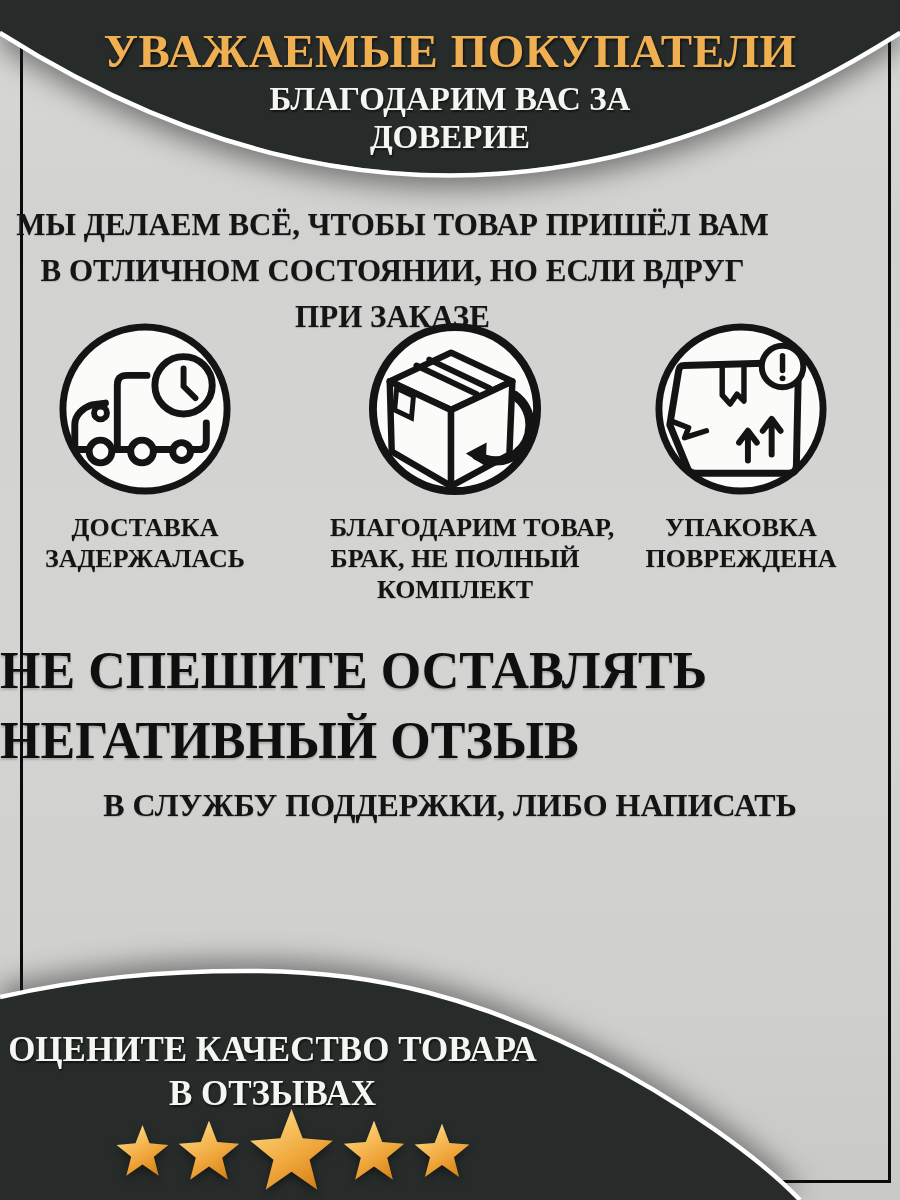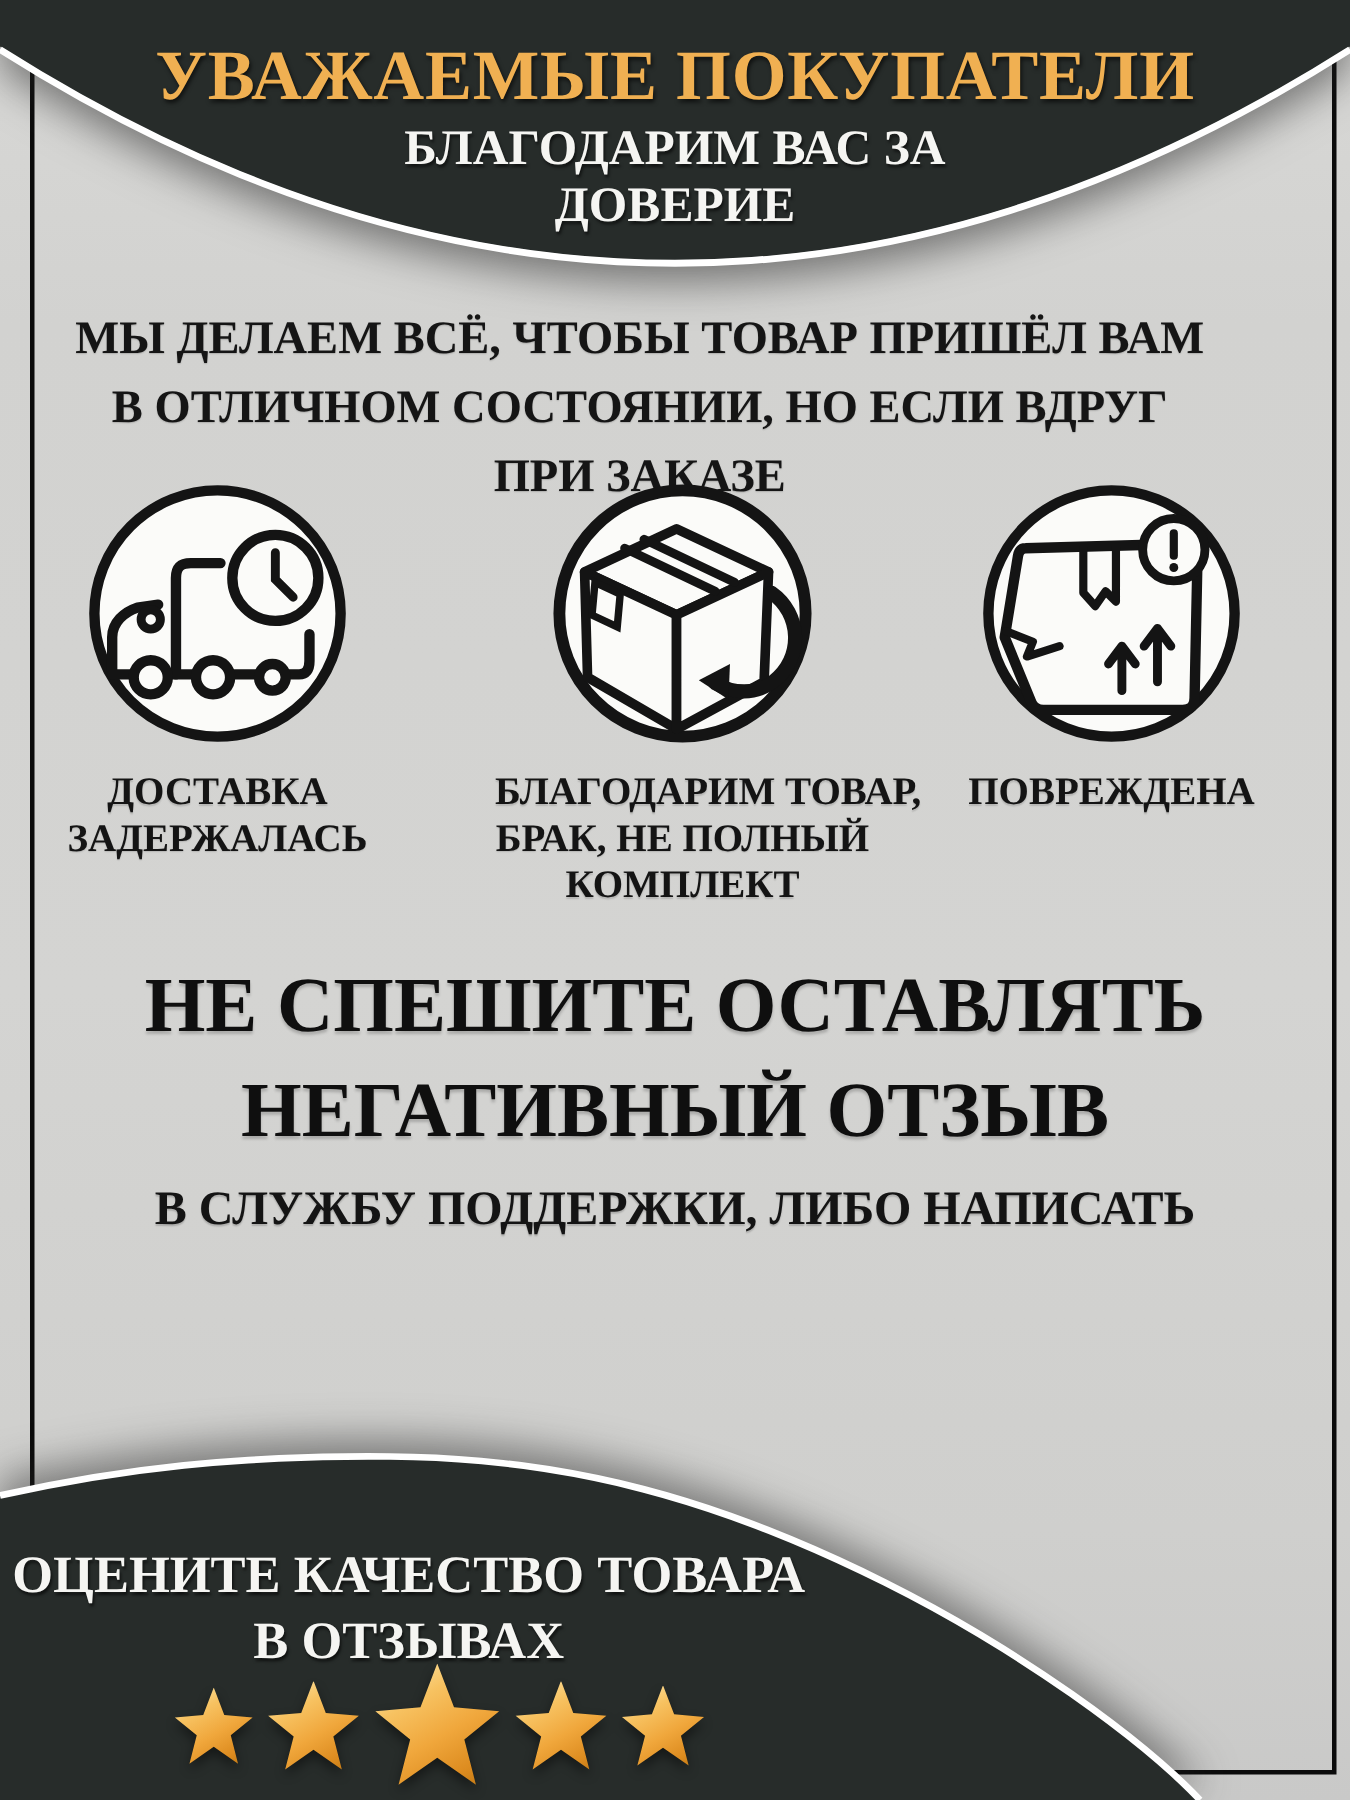--- a/index.html
+++ b/index.html
@@ -20,33 +20,33 @@
     position:absolute;top:24px;width:100%;font-size:47px;letter-spacing:.5px;
     color:#f0b052;text-shadow:1px 2px 3px rgba(0,0,0,.65);white-space:nowrap;
   }
   .subtitle{
     position:absolute;top:80px;width:100%;font-size:33px;line-height:38px;
     color:#f5f5f2;text-shadow:1px 2px 2px rgba(0,0,0,.55);
   }
   .line{display:block;white-space:nowrap;}
   .intro{
     position:absolute;top:202px;left:0;width:785px;z-index:2;text-align:center;
-    font-size:31px;line-height:46px;color:#151515;text-shadow:0 1px 1px rgba(0,0,0,.18);margin-left:34px;
+    font-size:31px;line-height:46px;color:#151515;text-shadow:0 1px 1px rgba(0,0,0,.18);
   }
   .issue{position:absolute;top:320px;z-index:2;text-align:center;}
   .issue-1{left:28px;width:234px;}
   .issue-2{left:330px;width:250px;}
   .issue-3{left:618px;width:246px;}
   .issue svg{display:block;margin:0 auto;}
   .issue-label{
     margin-top:14px;font-size:26px;line-height:31px;color:#141414;
     text-shadow:0 1px 1px rgba(0,0,0,.15);
   }
   .warning{
-    position:absolute;top:636px;left:0;width:900px;z-index:2;text-align:center;
+    position:absolute;top:636px;left:0;width:900px;z-index:2;text-align:left;
     font-size:52px;line-height:70px;color:#0f0f0f;margin:0;
     text-shadow:0 2px 2px rgba(0,0,0,.2);
   }
   .support{
     position:absolute;top:782px;left:0;width:900px;z-index:2;text-align:center;
     font-size:32px;line-height:46px;color:#141414;text-shadow:0 1px 1px rgba(0,0,0,.18);
   }
   .footer-text{
     position:absolute;top:1028px;left:0;width:545px;z-index:3;text-align:center;
     font-size:35px;line-height:44px;color:#f5f5f2;text-shadow:1px 2px 2px rgba(0,0,0,.6);
@@ -152,20 +152,21 @@
         <path d="M97,142 V116 M88,124 L97,112 L106,124"></path>
         <path d="M121,136 V102 M112,112 L121,100 L130,112"></path>
       </g>
       <g>
         <circle cx="132" cy="47" r="21" fill="#fbfbf9" stroke="#141414" stroke-width="6"></circle>
         <path d="M132,36 V51" stroke="#141414" stroke-width="5.5" stroke-linecap="round"></path>
         <circle cx="132" cy="59" r="3" fill="#141414"></circle>
       </g>
     </svg>
     <div class="issue-label">
+      <span class="line">УПАКОВКА</span>
       <span class="line">ПОВРЕЖДЕНА</span>
     </div>
   </div>
 
   <h1 class="warning">
     <span class="line">НЕ СПЕШИТЕ ОСТАВЛЯТЬ</span>
     <span class="line">НЕГАТИВНЫЙ ОТЗЫВ</span>
   </h1>
 
   <div class="support">

